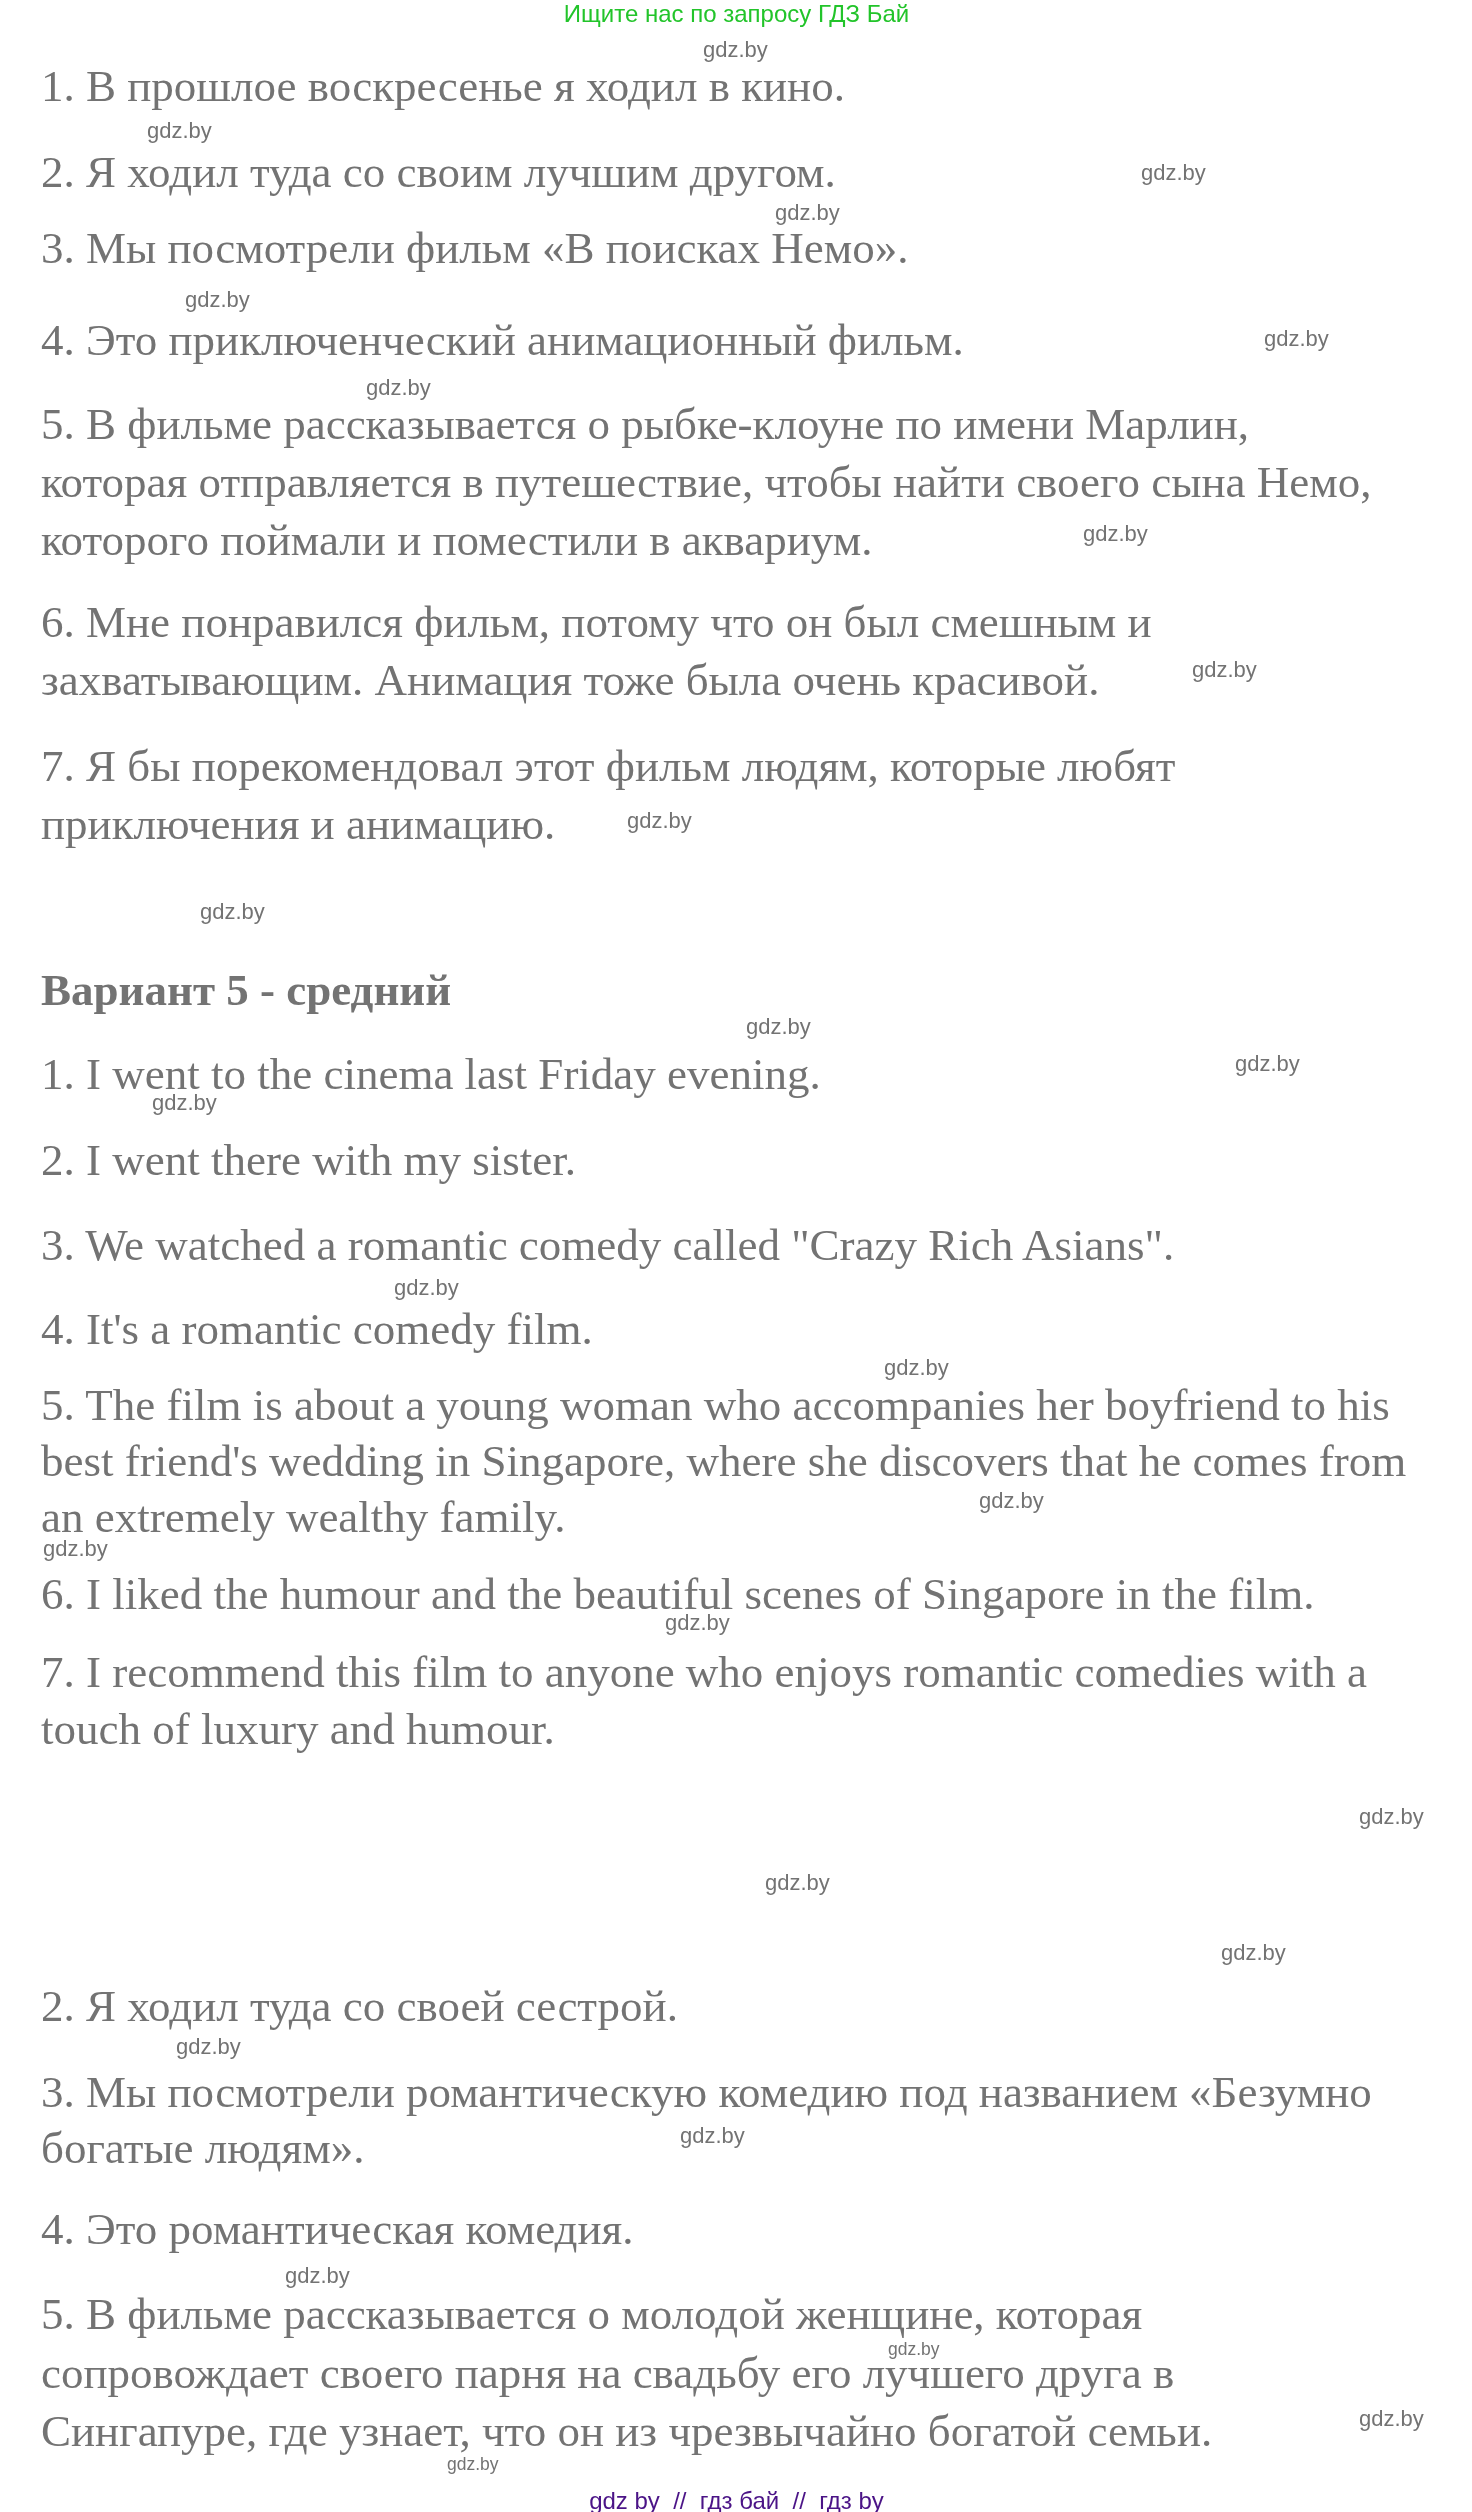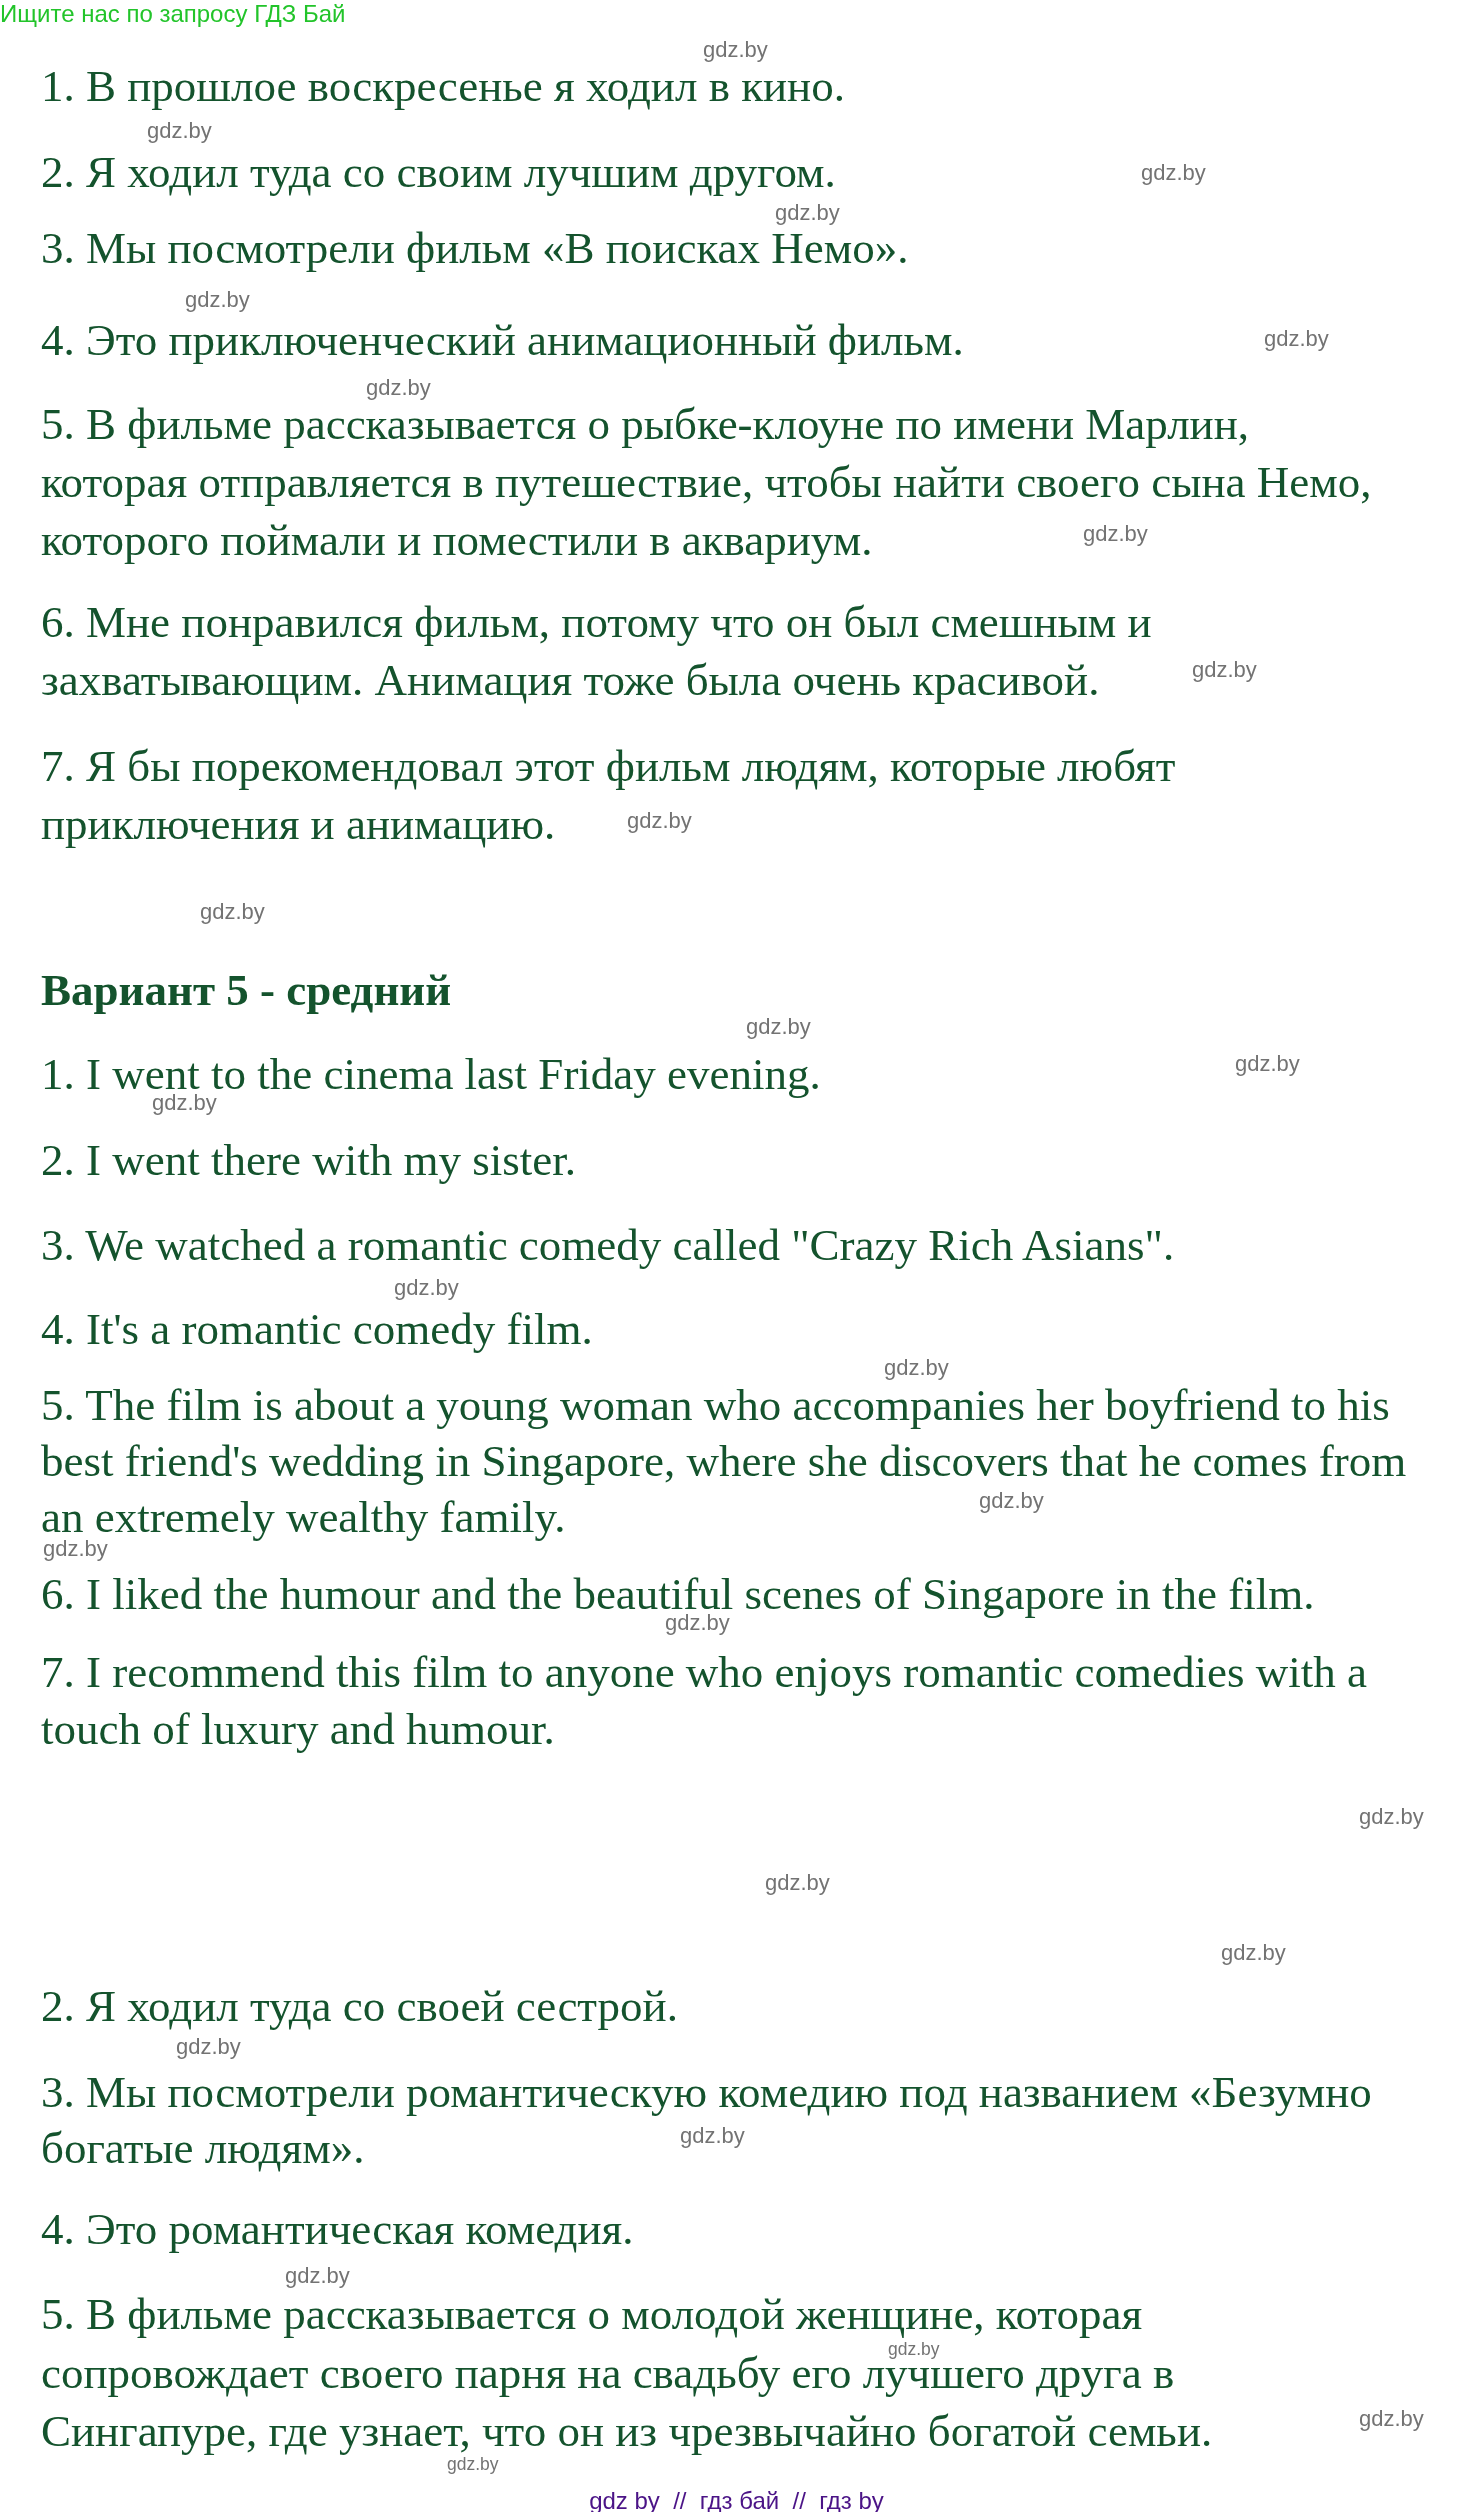--- a/index.html
+++ b/index.html
@@ -1,31 +1,31 @@
 <!DOCTYPE html>
 <html style="font-size:12.7px"><head>
 <meta charset="utf-8">
 <style>
   html, body { margin: 0; padding: 0; background: #ffffff; }
   body { width: 1473px; height: 2512px; position: relative; overflow: hidden; }
   .page { position: absolute; left: 0; top: 0; width: 1473px; height: 2512px; background: #fff; }
   .header {
-    position: absolute; left: 0; top: 0; width: 1473px; 
+    position: absolute; left: 0; top: 0; width: 1473px; text-align: center;
     font-family: "Liberation Sans", sans-serif; font-size: 24px; line-height: 27px;
     color: #22c42a;
   }
   .footer {
     position: absolute; left: 0; top: 2487px; width: 1473px; text-align: center;
     font-family: "Liberation Sans", sans-serif; font-size: 24px; line-height: 27px;
     color: #4b1487; white-space: pre;
   }
   .line {
     position: absolute; left: 41px;
     font-family: "Liberation Serif", serif; font-size: 45px; line-height: 45px;
-    color: #14532d; white-space: nowrap;
+    color: #737373; white-space: nowrap;
   }
   .heading { font-weight: bold; }
   .wm {
     position: absolute;
     font-family: "Liberation Sans", sans-serif; font-size: 22px; line-height: 24px;
     color: #737373; white-space: nowrap;
   }
   .wm.small { font-size: 17.5px; line-height: 19px; }
 </style>
 </head>

